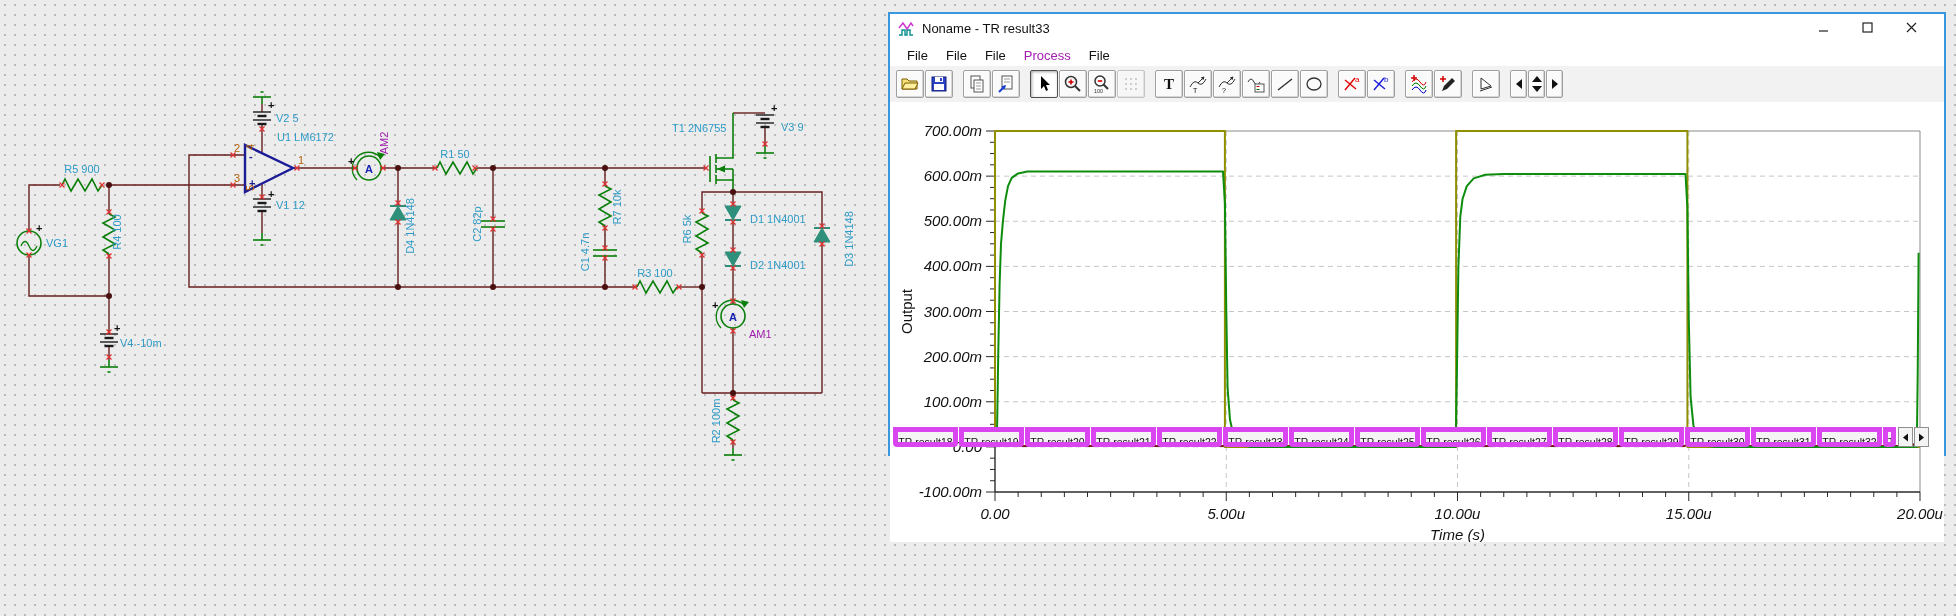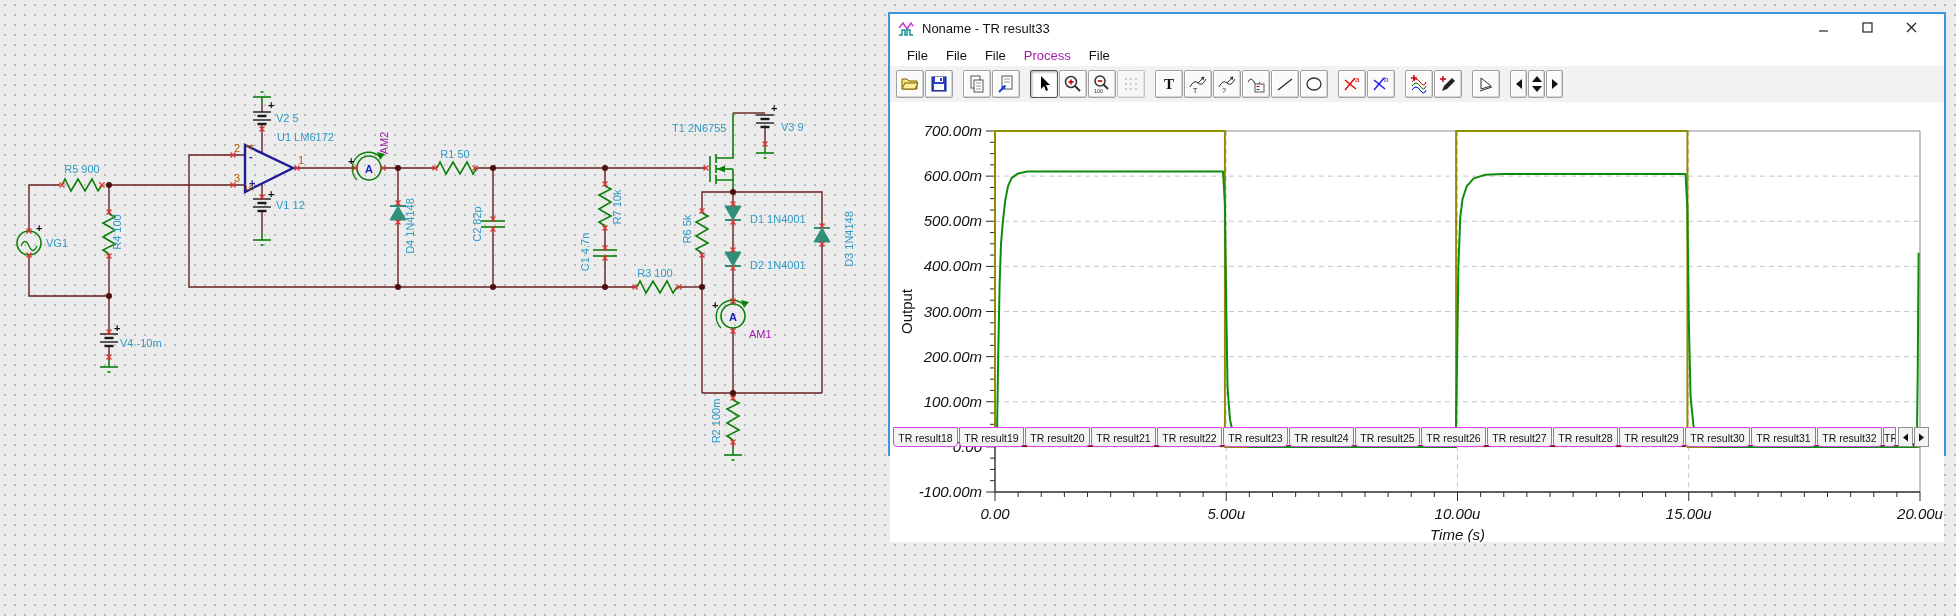--- a/index.html
+++ b/index.html
@@ -46,21 +46,21 @@
   .tb-gap{width:9px;}
   .tb-btn.narrow{width:15px;}
   
   #plot-area{position:absolute;left:0;top:88px;width:1054px;height:440px;background:#fff;}
   #chart-svg .tick{font:italic 15px "Liberation Sans",sans-serif;fill:#111;text-anchor:middle;}
   #chart-svg .tick-end{text-anchor:end;}
   #chart-svg .axis-title{font:15px "Liberation Sans",sans-serif;fill:#111;text-anchor:middle;}
   #chart-svg .axis-title-i{font:italic 15px "Liberation Sans",sans-serif;fill:#111;text-anchor:middle;}
   
   #tabbar{position:absolute;left:3px;bottom:3px;height:24px;display:flex;align-items:flex-start;}
-  .tab{width:65px;height:20px;margin-right:1px;background:#f4f4f4;border:1px solid #d946ef;
+  .tab{width:65px;height:20px;margin-right:1px;background:#f4f4f4;border:5px solid #d946ef;
     border-radius:0 0 4px 4px;font-size:10.5px;color:#111;text-align:center;line-height:20px;
     overflow:hidden;white-space:nowrap;box-sizing:border-box;}
   .tab.partial{width:13px;}
   .tab-arrow{width:15px;height:20px;background:#f4f4f4;border:1px solid #8f8f8f;
     margin-left:1px;display:flex;align-items:center;justify-content:center;box-sizing:border-box;}
 </style>
 </head>
 <body>
 
 <div id="stage">

